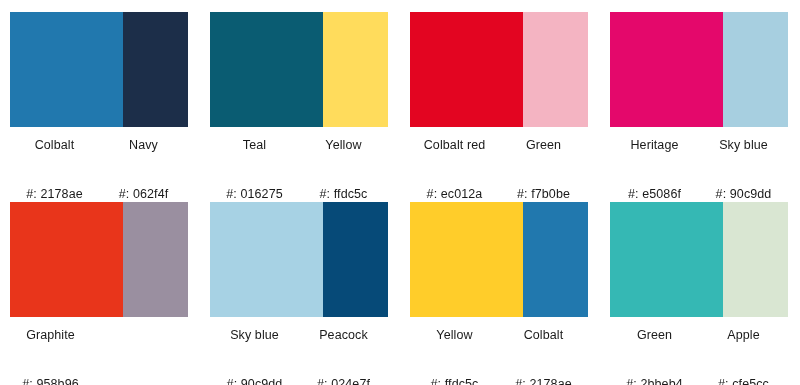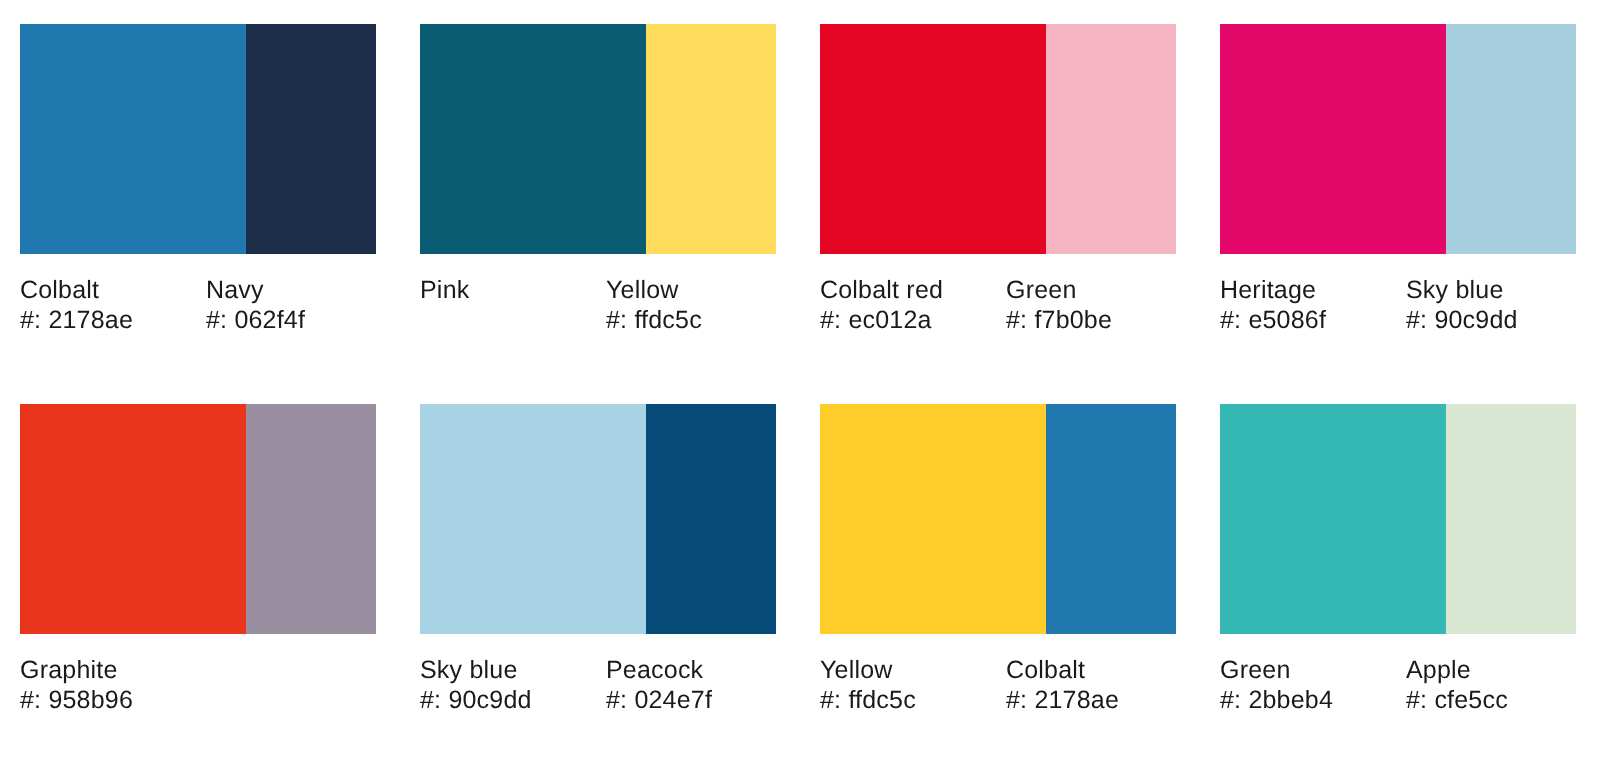--- a/index.html
+++ b/index.html
@@ -18,20 +18,21 @@
   #palette-grid {
     width: 800px;
     display: flex;
     flex-wrap: wrap;
   }
 
   .palette-cell {
     width: 200px;
     box-sizing: border-box;
     padding: 0;
+    text-align: center;
   }
 
   .row-1 .palette-cell { height: 190px; }
   .row-2 .palette-cell { height: 195px; }
 
   .swatch-row {
     display: flex;
     width: 800px;
   }
 
@@ -71,21 +72,21 @@
 
   .swatch-name,
   .swatch-hex {
     font-size: 12.5px;
     line-height: 15px;
     color: #1a1a1a;
     letter-spacing: 0.1px;
     font-family: "Liberation Sans", sans-serif;
   }
   .swatch-name { white-space: normal; }
-  .swatch-hex { white-space: nowrap; }
+  .swatch-hex { white-space: nowrap; margin-top: 34px; }
 </style>
 </head>
 <body style="background: rgb(255, 255, 255);">
 
 <div id="palette-grid">
     <div class="swatch-row row-1">
       <div class="palette-cell">
         <div class="swatch-bar">
           <div class="swatch-primary" style="background: rgb(33, 120, 174);"></div>
           <div class="swatch-secondary" style="background: rgb(28, 46, 73);"></div>
@@ -101,21 +102,22 @@
           </div>
         </div>
       </div>
       <div class="palette-cell">
         <div class="swatch-bar">
           <div class="swatch-primary" style="background: rgb(10, 92, 114);"></div>
           <div class="swatch-secondary" style="background: rgb(255, 220, 92);"></div>
         </div>
         <div class="labels">
           <div class="label-block">
-            <div class="swatch-name">Pink</div>
+            <div class="swatch-name">Teal</div>
+            <div class="swatch-hex">#: 016275</div>
           </div>
           <div class="label-block second">
             <div class="swatch-name">Yellow</div>
             <div class="swatch-hex">#: ffdc5c</div>
           </div>
         </div>
       </div>
       <div class="palette-cell">
         <div class="swatch-bar">
           <div class="swatch-primary" style="background: rgb(227, 5, 33);"></div>

